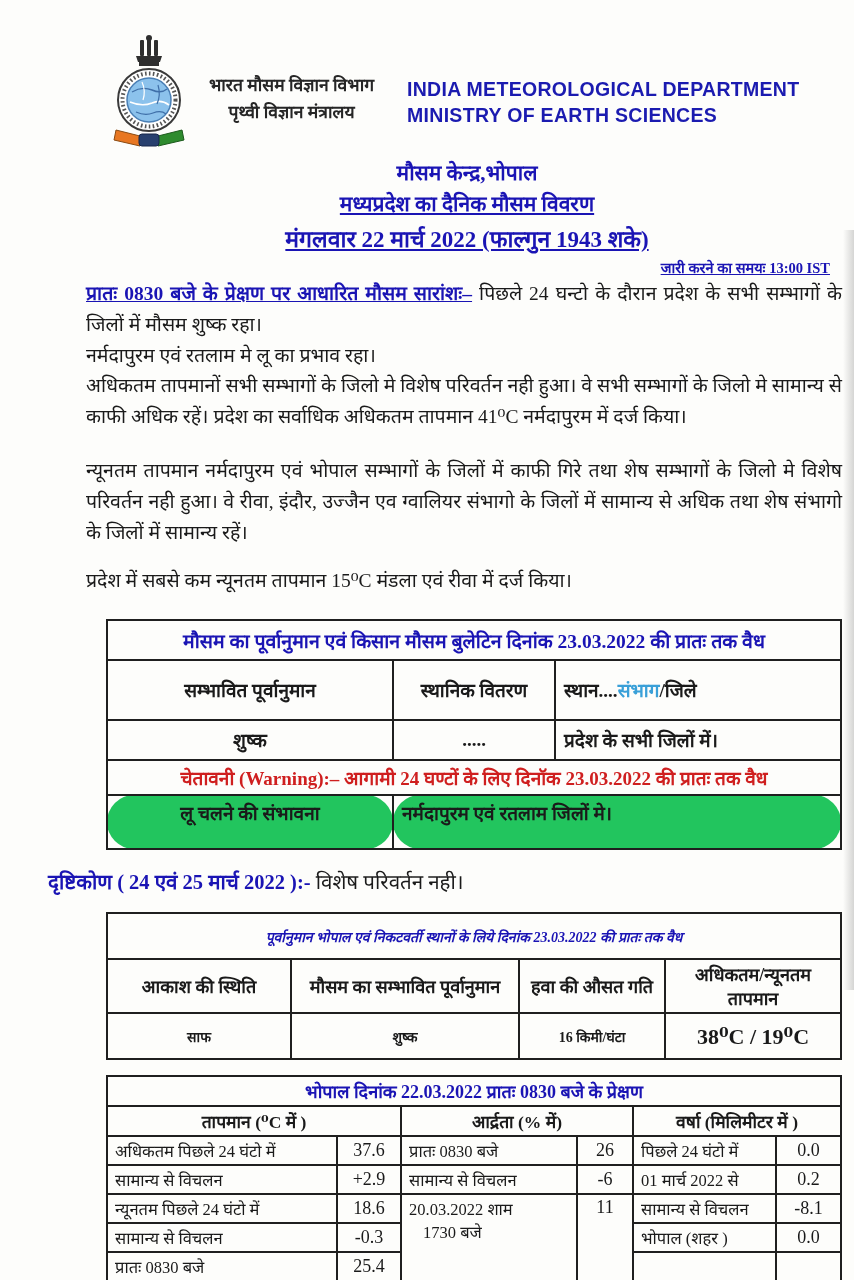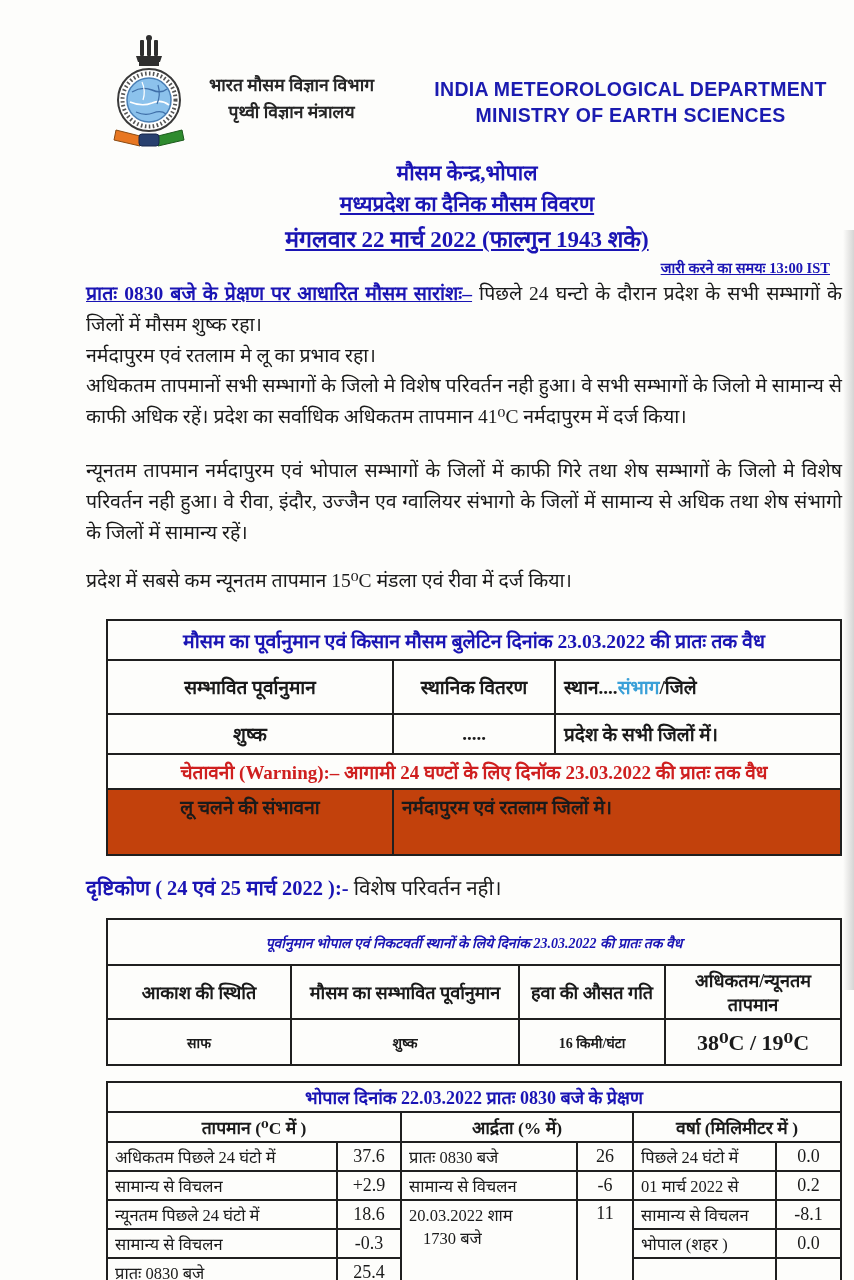--- a/index.html
+++ b/index.html
@@ -14,21 +14,21 @@
   }
 
   
   .header { display:flex; align-items:flex-start; padding:30px 0 0 106px; }
   .logo { flex:0 0 auto; }
   .dept-hi {
     margin:42px 0 0 12px; width:184px; text-align:center;
     font-size:17.5px; font-weight:600; line-height:1.55; color:#262626;
   }
   .dept-en {
-    margin:46px 0 0 28px; width:470px; text-align:center;
+    margin:46px 0 0 28px; width:470px; text-align:left;
     font-family:"Liberation Sans","DejaVu Sans",sans-serif;
     font-weight:bold; font-size:19.5px; line-height:1.35; color:#1b1bb0; letter-spacing:0.3px;
   }
 
   
   .titleblock { padding-left:80px; text-align:center; color:#1a14b4; margin-top:2px; }
   .title1 { font-size:21px; font-weight:bold; }
   .title2 { font-size:21px; font-weight:bold; text-decoration:underline; margin-top:3px; }
   .title3 { font-size:23px; font-weight:bold; text-decoration:underline; margin-top:5px; }
   .issue {
@@ -47,27 +47,27 @@
   
   table { border-collapse:collapse; margin-left:106px; width:734px; table-layout:fixed; }
   td { border:2px solid #1f1f1f; padding:2px 8px; overflow:hidden; }
   .thead-blue { color:#1a14b4; font-weight:bold; text-align:center; }
   .center { text-align:center; }
   .left { text-align:left; }
 
   
   .t1 { margin-top:22px; font-size:19px; }
   .t1 .hd { height:40px; font-size:19.5px; }
-  .t1 .cols td { height:54px; font-weight:bold; vertical-align:middle; }
+  .t1 .cols td { height:60px; font-weight:bold; vertical-align:middle; }
   .t1 .vals td { height:40px; font-weight:bold; }
   .t1 .warn td { height:35px; color:#cf1f1f; font-weight:bold; text-align:center; font-size:19px; }
-  .t1 .yellow td { background:#c2410c; height:66px; vertical-align:top; font-weight:bold; padding-top:4px; }
-
-  
-  .outlook { padding-left:86px; margin-top:17px; font-size:20.5px; }
+  .t1 .yellow td { background:#22c55e; height:54px; vertical-align:top; font-weight:bold; padding-top:4px;border-radius:28px; }
+
+  
+  .outlook { padding-left:48px; margin-top:17px; font-size:20.5px; }
   .outlook .blue { color:#1a14b4; font-weight:bold; }
 
   
   .t2 { margin-top:17px; font-size:19px; }
   .t2 .hd { height:46px; font-size:14px;font-style:italic; }
   .t2 .cols td { height:34px; font-weight:bold; text-align:center; font-size:18px; }
   .t2 .vals td { height:46px; font-weight:bold; text-align:center; font-size:14px; vertical-align:middle; }
   .t2 .vals .temps { font-size:22px; }
 
   

